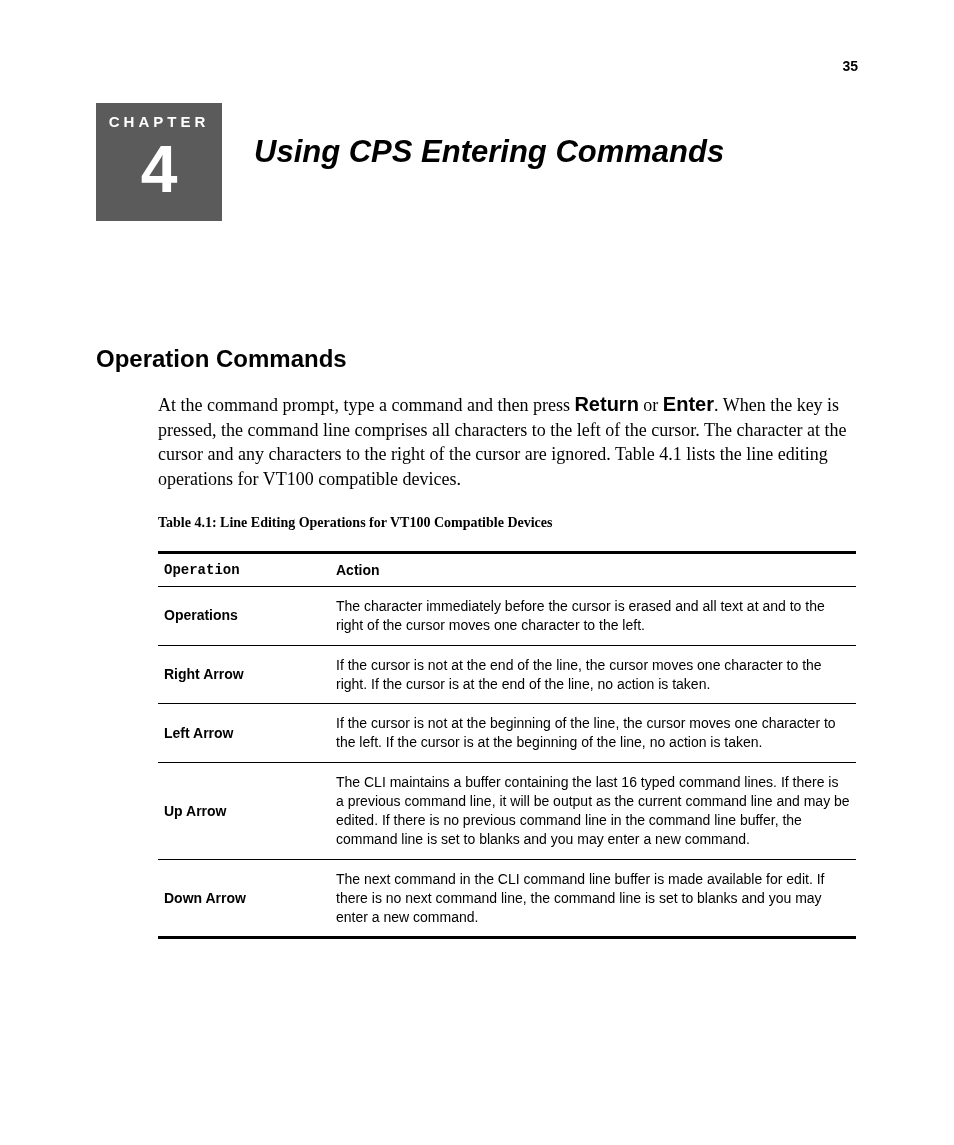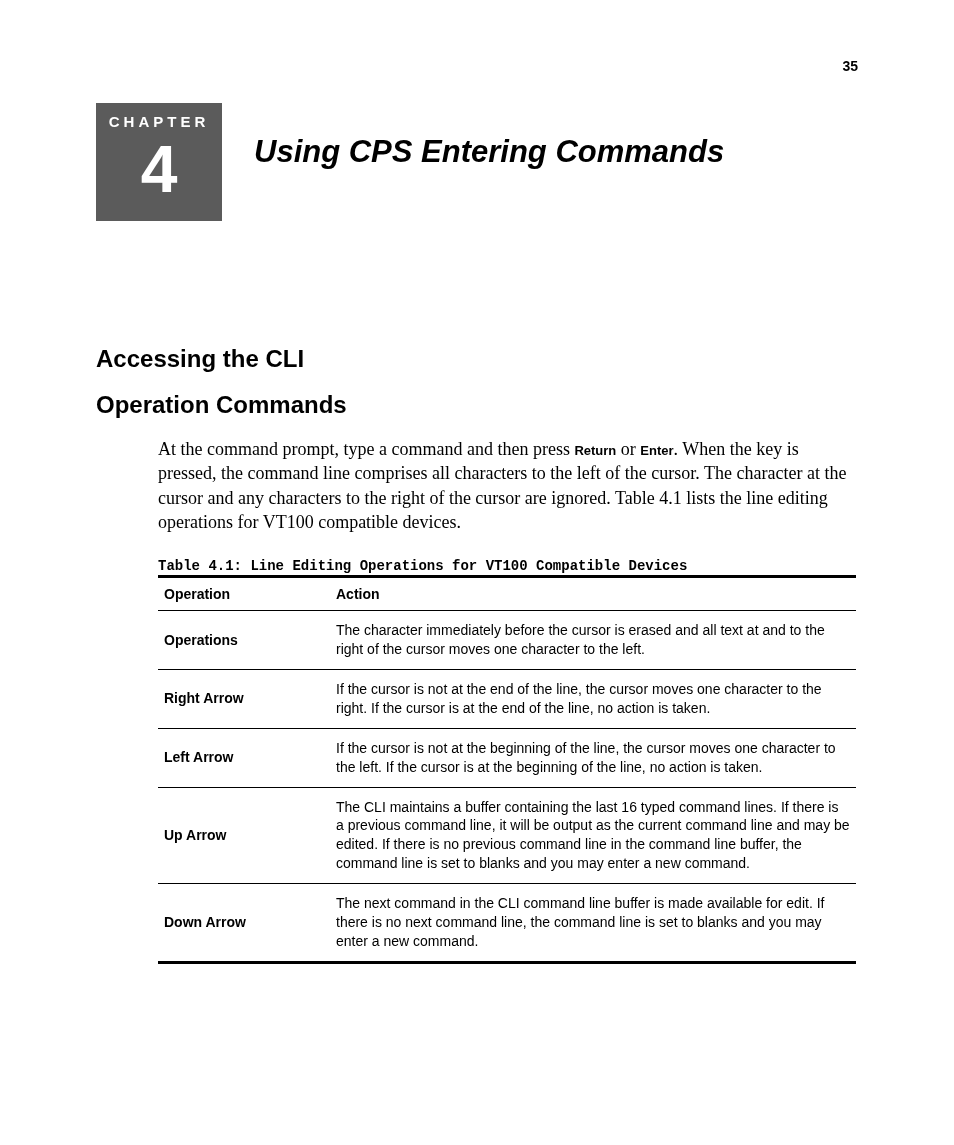--- a/index.html
+++ b/index.html
@@ -71,45 +71,45 @@
     margin: 0 0 18px 0;
   }
   .body-text {
     margin: 0 0 24px 62px;
     font-size: 18px;
     line-height: 1.35;
   }
   .bold {
     font-family: Arial, Helvetica, sans-serif;
     font-weight: bold;
-    font-size: 13px;
+    font-size: 20px;
   }
   .table-caption {
-    font-family: Liberation Mono, monospace;
+    font-family: Liberation Serif, serif;
     font-weight: bold;
     font-size: 14px;
-    margin: 10px 0 1px 62px;
+    margin: 10px 0 20px 62px;
   }
   table.ops {
     border-collapse: collapse;
     margin-left: 62px;
     width: 698px;
     font-family: Arial, Helvetica, sans-serif;
     font-size: 14px;
   }
   table.ops thead tr {
     border-top: 3px solid #000;
     border-bottom: 1px solid #000;
   }
   table.ops th {
     text-align: left;
     font-weight: bold;
     padding: 8px 6px;
   }
-  table.ops th.col-op { width: 160px; }
+  table.ops th.col-op { width: 160px; font-family: Liberation Mono, monospace; }
   table.ops tbody td {
     padding: 10px 6px;
     vertical-align: middle;
     border-bottom: 1px solid #000;
     line-height: 1.35;
   }
   table.ops tbody td.op {
     font-weight: bold;
   }
   table.ops tbody tr:last-child td {
@@ -125,21 +125,20 @@
 
   <div class="chapter-block">
     <div class="chapter-label">CHAPTER</div>
     <div class="chapter-number">4</div>
   </div>
 
   <div class="chapter-title">Using CPS Entering Commands</div>
 
   <div class="content">
 
-    <h2 class="section">Accessing the CLI</h2>
 
     <h2 class="section">Operation Commands</h2>
     <p class="body-text">
       <span>At the command prompt, type a command and then press </span><span class="bold">Return</span><span> or </span><span class="bold">Enter</span><span>. When the key is pressed, the command line comprises all characters to the left of the cursor. The character at the cursor and any characters to the right of the cursor are ignored. Table 4.1 lists the line editing operations for VT100 compatible devices.</span>
     </p>
 
     <div class="table-caption">Table 4.1: Line Editing Operations for VT100 Compatible Devices</div>
 
     <table class="ops">
       <thead>

